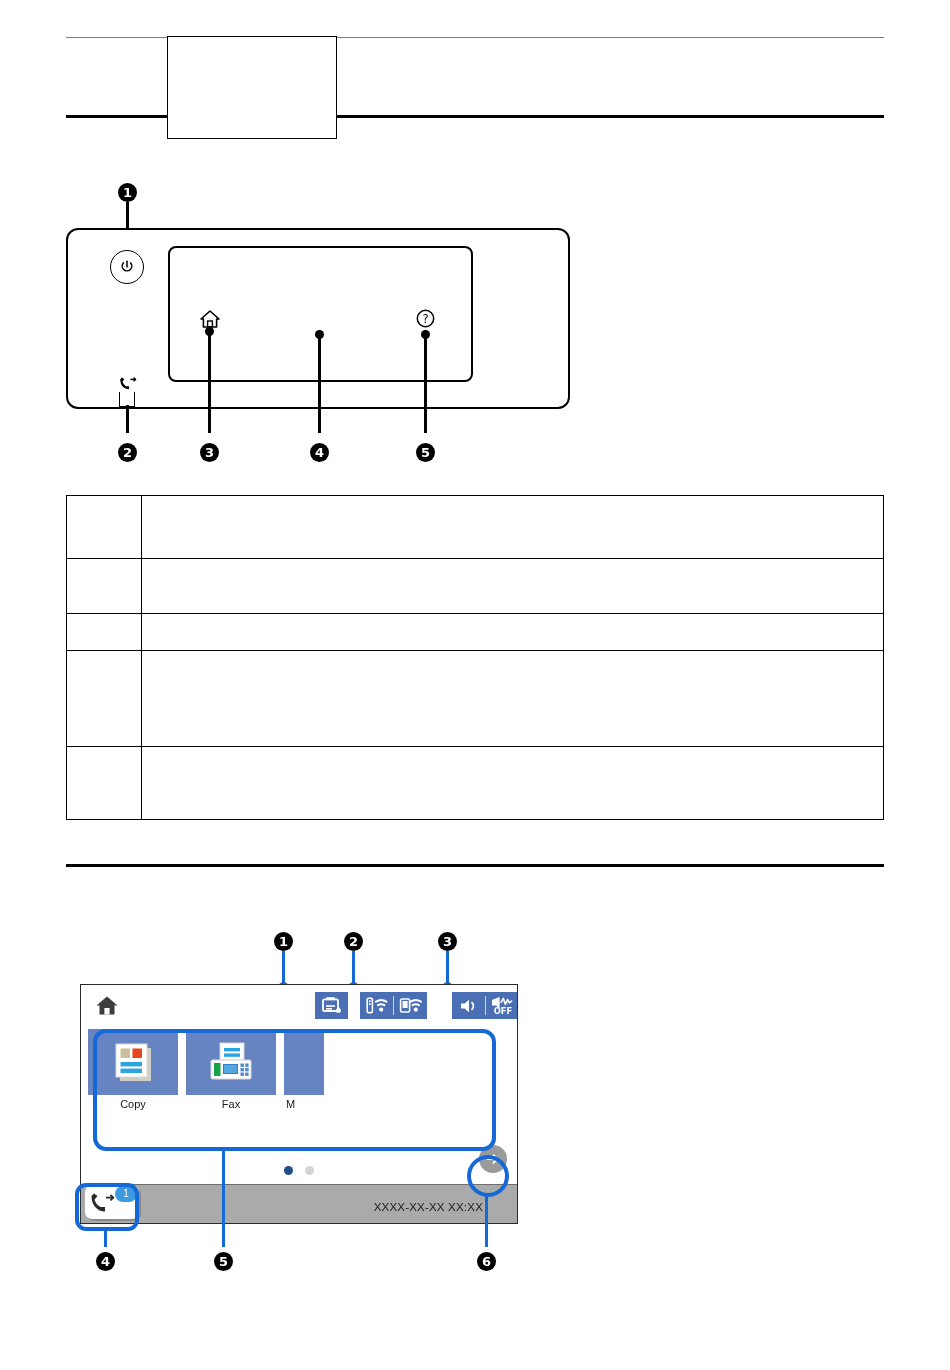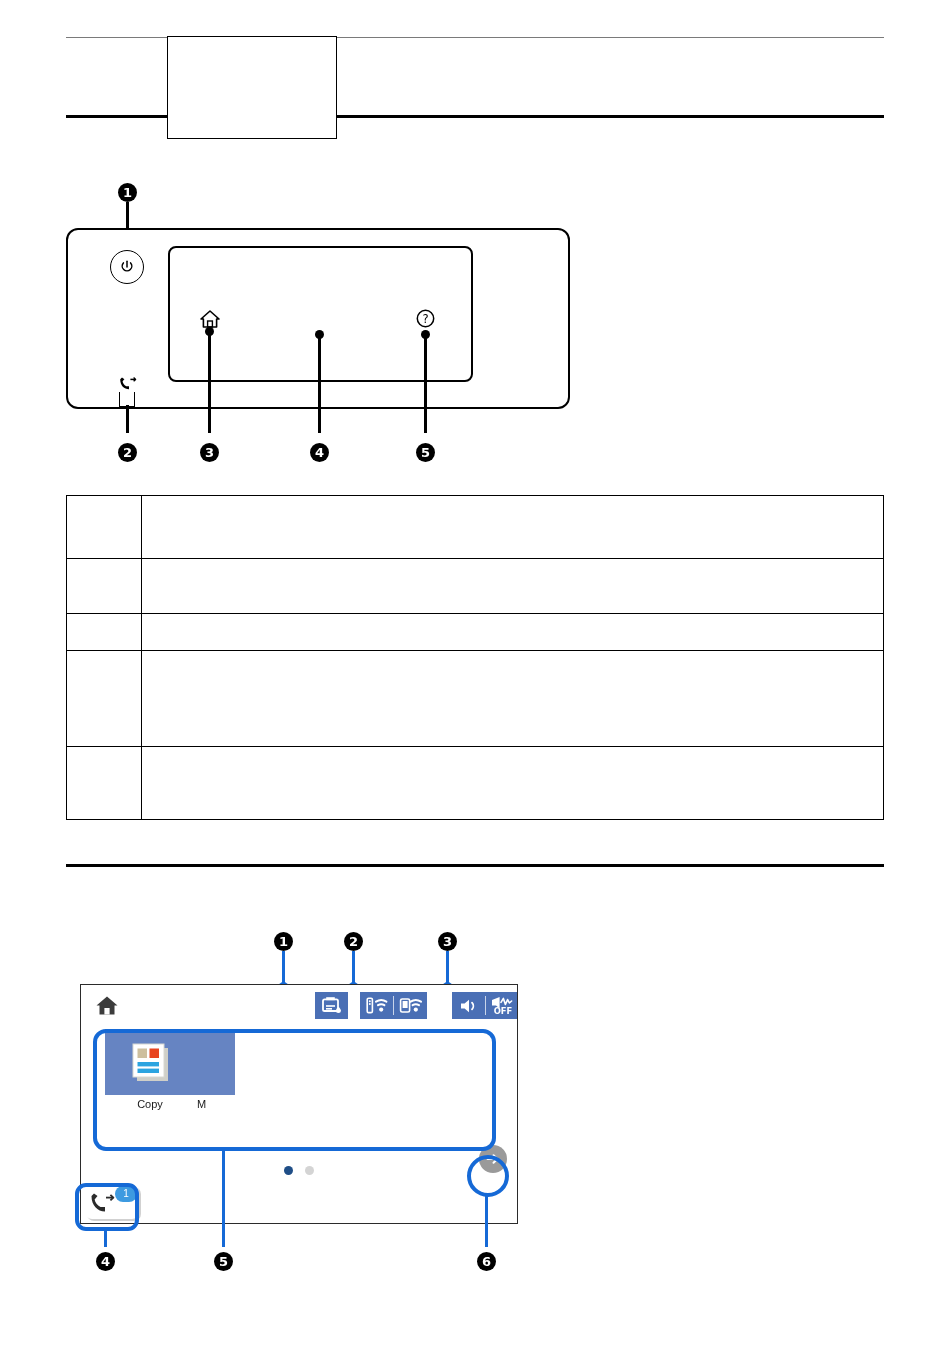--- a/index.html
+++ b/index.html
@@ -65,21 +65,21 @@
   .lcd-home-ico{position:absolute;left:14px;top:10px;width:24px;height:21px;}
   .status-group{position:absolute;top:7px;height:27px;display:flex;align-items:center;}
   .pill{
     background:#4a6fb5;border-radius:0;height:27px;display:flex;align-items:center;
     box-sizing:border-box;
     margin-left:40px;
   }
   .pill .sep{width:1px;height:19px;background:#c8d4ea;}
   .pill .cell{width:33px;height:27px;display:flex;align-items:center;justify-content:center;}
 
-  .tiles{position:absolute;left:24px;top:44px;display:flex;}
+  .tiles{position:absolute;left:7px;top:44px;display:flex;gap:8px;}
   .tile{width:90px;}
   .tile-img{
     width:90px;height:66px;background:#6684c2;display:flex;align-items:center;
     justify-content:center;position:relative;
   }
   .tile-lbl{
     text-align:center;font-size:11px;color:#1a1a1a;margin-top:3px;
     font-family:"Liberation Sans", sans-serif;white-space:nowrap;
   }
 
@@ -294,40 +294,64 @@
             <rect x="12.5" y="11.5" width="9.5" height="9.5" fill="#cdbf9e"></rect>
             <rect x="24.5" y="11.5" width="9.5" height="9.5" fill="#e8441f"></rect>
             <rect x="12.5" y="25" width="21.5" height="4.4" fill="#2ca4e0"></rect>
             <rect x="12.5" y="31.6" width="21.5" height="4.4" fill="#2ca4e0"></rect>
           </svg>
         </div>
         <div class="tile-lbl">Copy</div>
       </div>
 
 
+      <div class="tile">
+        <div class="tile-img">
+          <svg width="50" height="50" viewBox="0 0 50 50">
+            <rect x="14" y="6" width="24" height="17" fill="#ffffff" stroke="#d6d6d6" stroke-width="1"></rect>
+            <rect x="18" y="11" width="16" height="3.4" fill="#2ca4e0"></rect>
+            <rect x="18" y="16.4" width="16" height="3.4" fill="#2ca4e0"></rect>
+            <rect x="5" y="23" width="40" height="19" rx="1.5" fill="#ffffff" stroke="#d6d6d6" stroke-width="1"></rect>
+            <rect x="8" y="26" width="6.5" height="13" fill="#18a24a"></rect>
+            <rect x="17.5" y="27.5" width="14" height="9" fill="#53a8e2" stroke="#2f7fd0" stroke-width="1"></rect>
+            <g fill="#4f87c9">
+              <rect x="34.5" y="26.5" width="3.4" height="3.4"></rect>
+                <rect x="39.2" y="26.5" width="3.4" height="3.4"></rect>
+              <rect x="34.5" y="31" width="3.4" height="3.4"></rect>
+                <rect x="39.2" y="31" width="3.4" height="3.4"></rect>
+              <rect x="34.5" y="35.5" width="3.4" height="3.4"></rect>
+                <rect x="39.2" y="35.5" width="3.4" height="3.4"></rect>
+            </g>
+          </svg>
+        </div>
+        <div class="tile-lbl">Fax</div>
+      </div>
 
 
       <div class="tile" style="width:40px;overflow:hidden;">
         <div class="tile-img" style="width:90px;"></div>
         <div class="tile-lbl" style="text-align:left;padding-left:2px;">M</div>
       </div>
     </div>
 
     <div class="dots">
       <span class="dot on"></span>
       <span class="dot off"></span>
     </div>
 
     <div class="next-btn">
       <svg width="20" height="20" viewBox="0 0 20 20">
         <path d="M4.5 10 L14 10" stroke="#ffffff" stroke-width="2" stroke-linecap="round"></path>
         <path d="M10.5 6.2 L14.4 10 L10.5 13.8" fill="none" stroke="#ffffff" stroke-width="2" stroke-linecap="round" stroke-linejoin="round"></path>
       </svg>
     </div>
 
+    <div class="lcd-bottom">
+      <div class="stamp">XXXX-XX-XX XX:XX</div>
+    </div>
 
     <div class="fax-chip">
       <svg width="26" height="22" viewBox="0 0 26 22" style="position:absolute;left:5px;top:8px;">
         <path d="M1.5 3 C1.5 12.5 7.5 18.5 15 18.5 L15 14 L10.5 14 C7.2 12 5.2 9.6 4.6 6.4 L7.5 3 L4 0.6 Z" fill="#2b2b2b"></path>
         <path d="M16 4.6 L23 4.6" stroke="#2b2b2b" stroke-width="1.8"></path>
         <path d="M20.4 1.8 L23.4 4.6 L20.4 7.4" fill="none" stroke="#2b2b2b" stroke-width="1.8" stroke-linejoin="round"></path>
       </svg>
       <div class="fax-badge">1</div>
     </div>
   </div>

